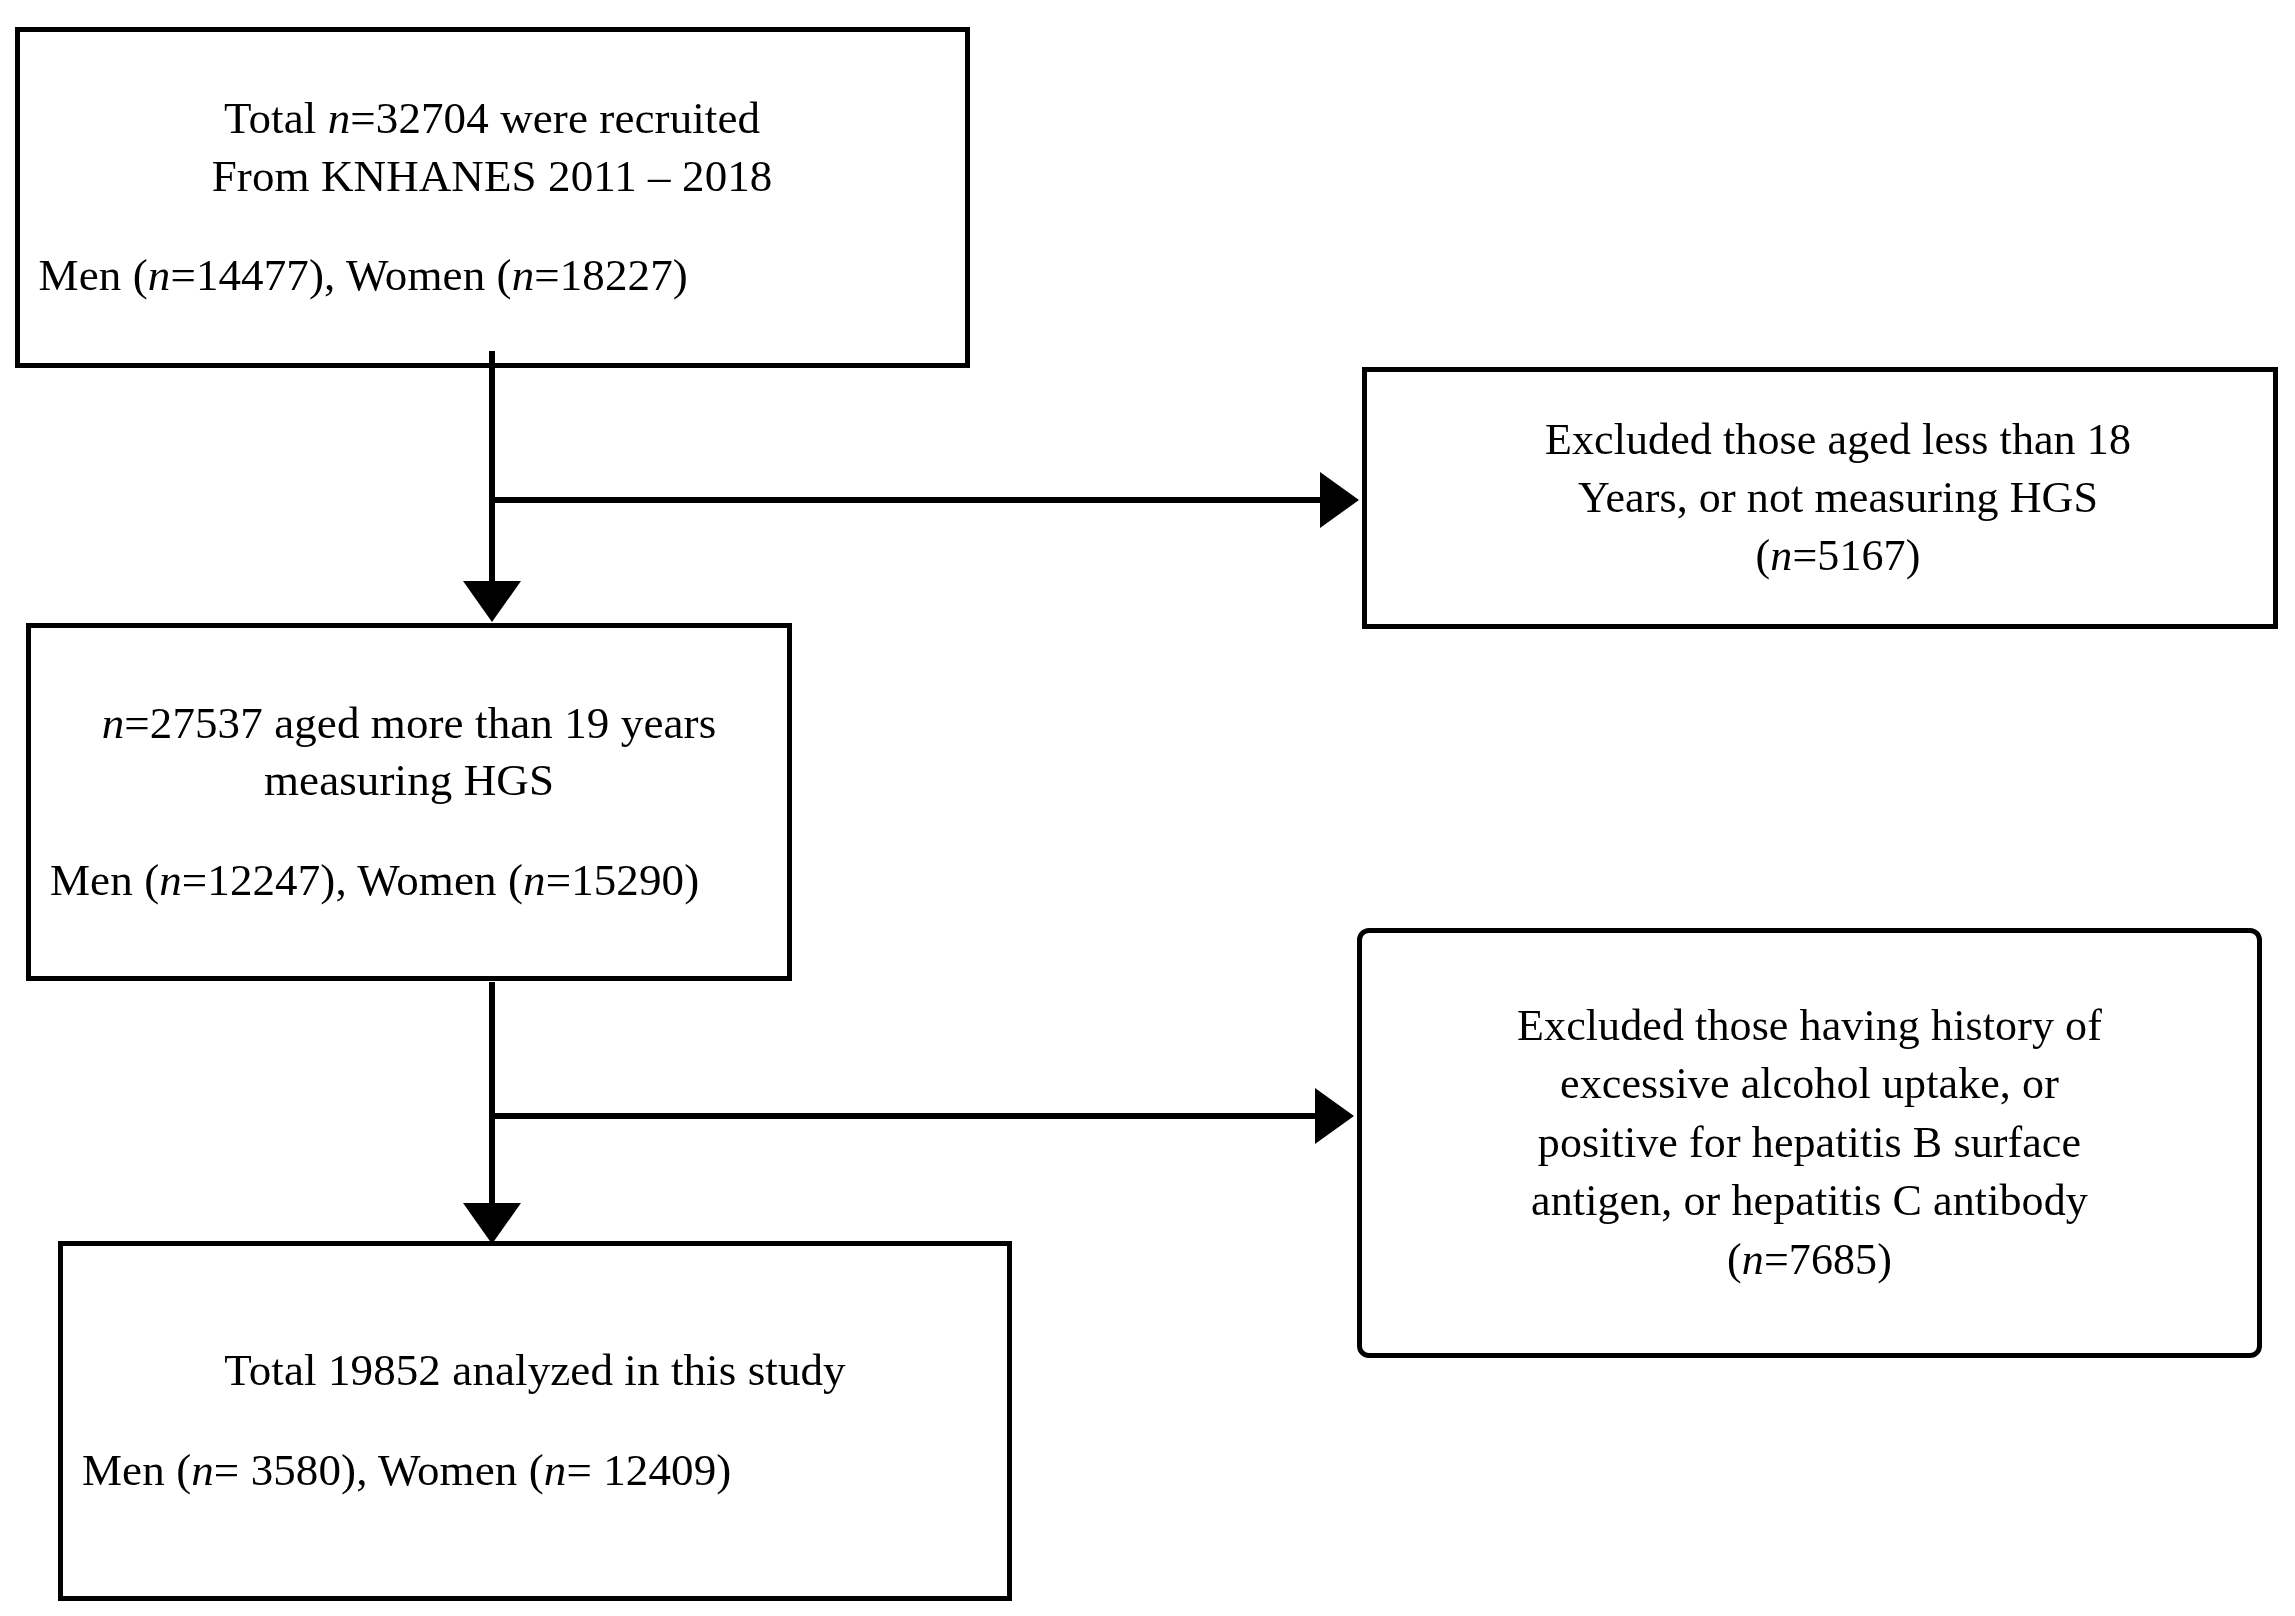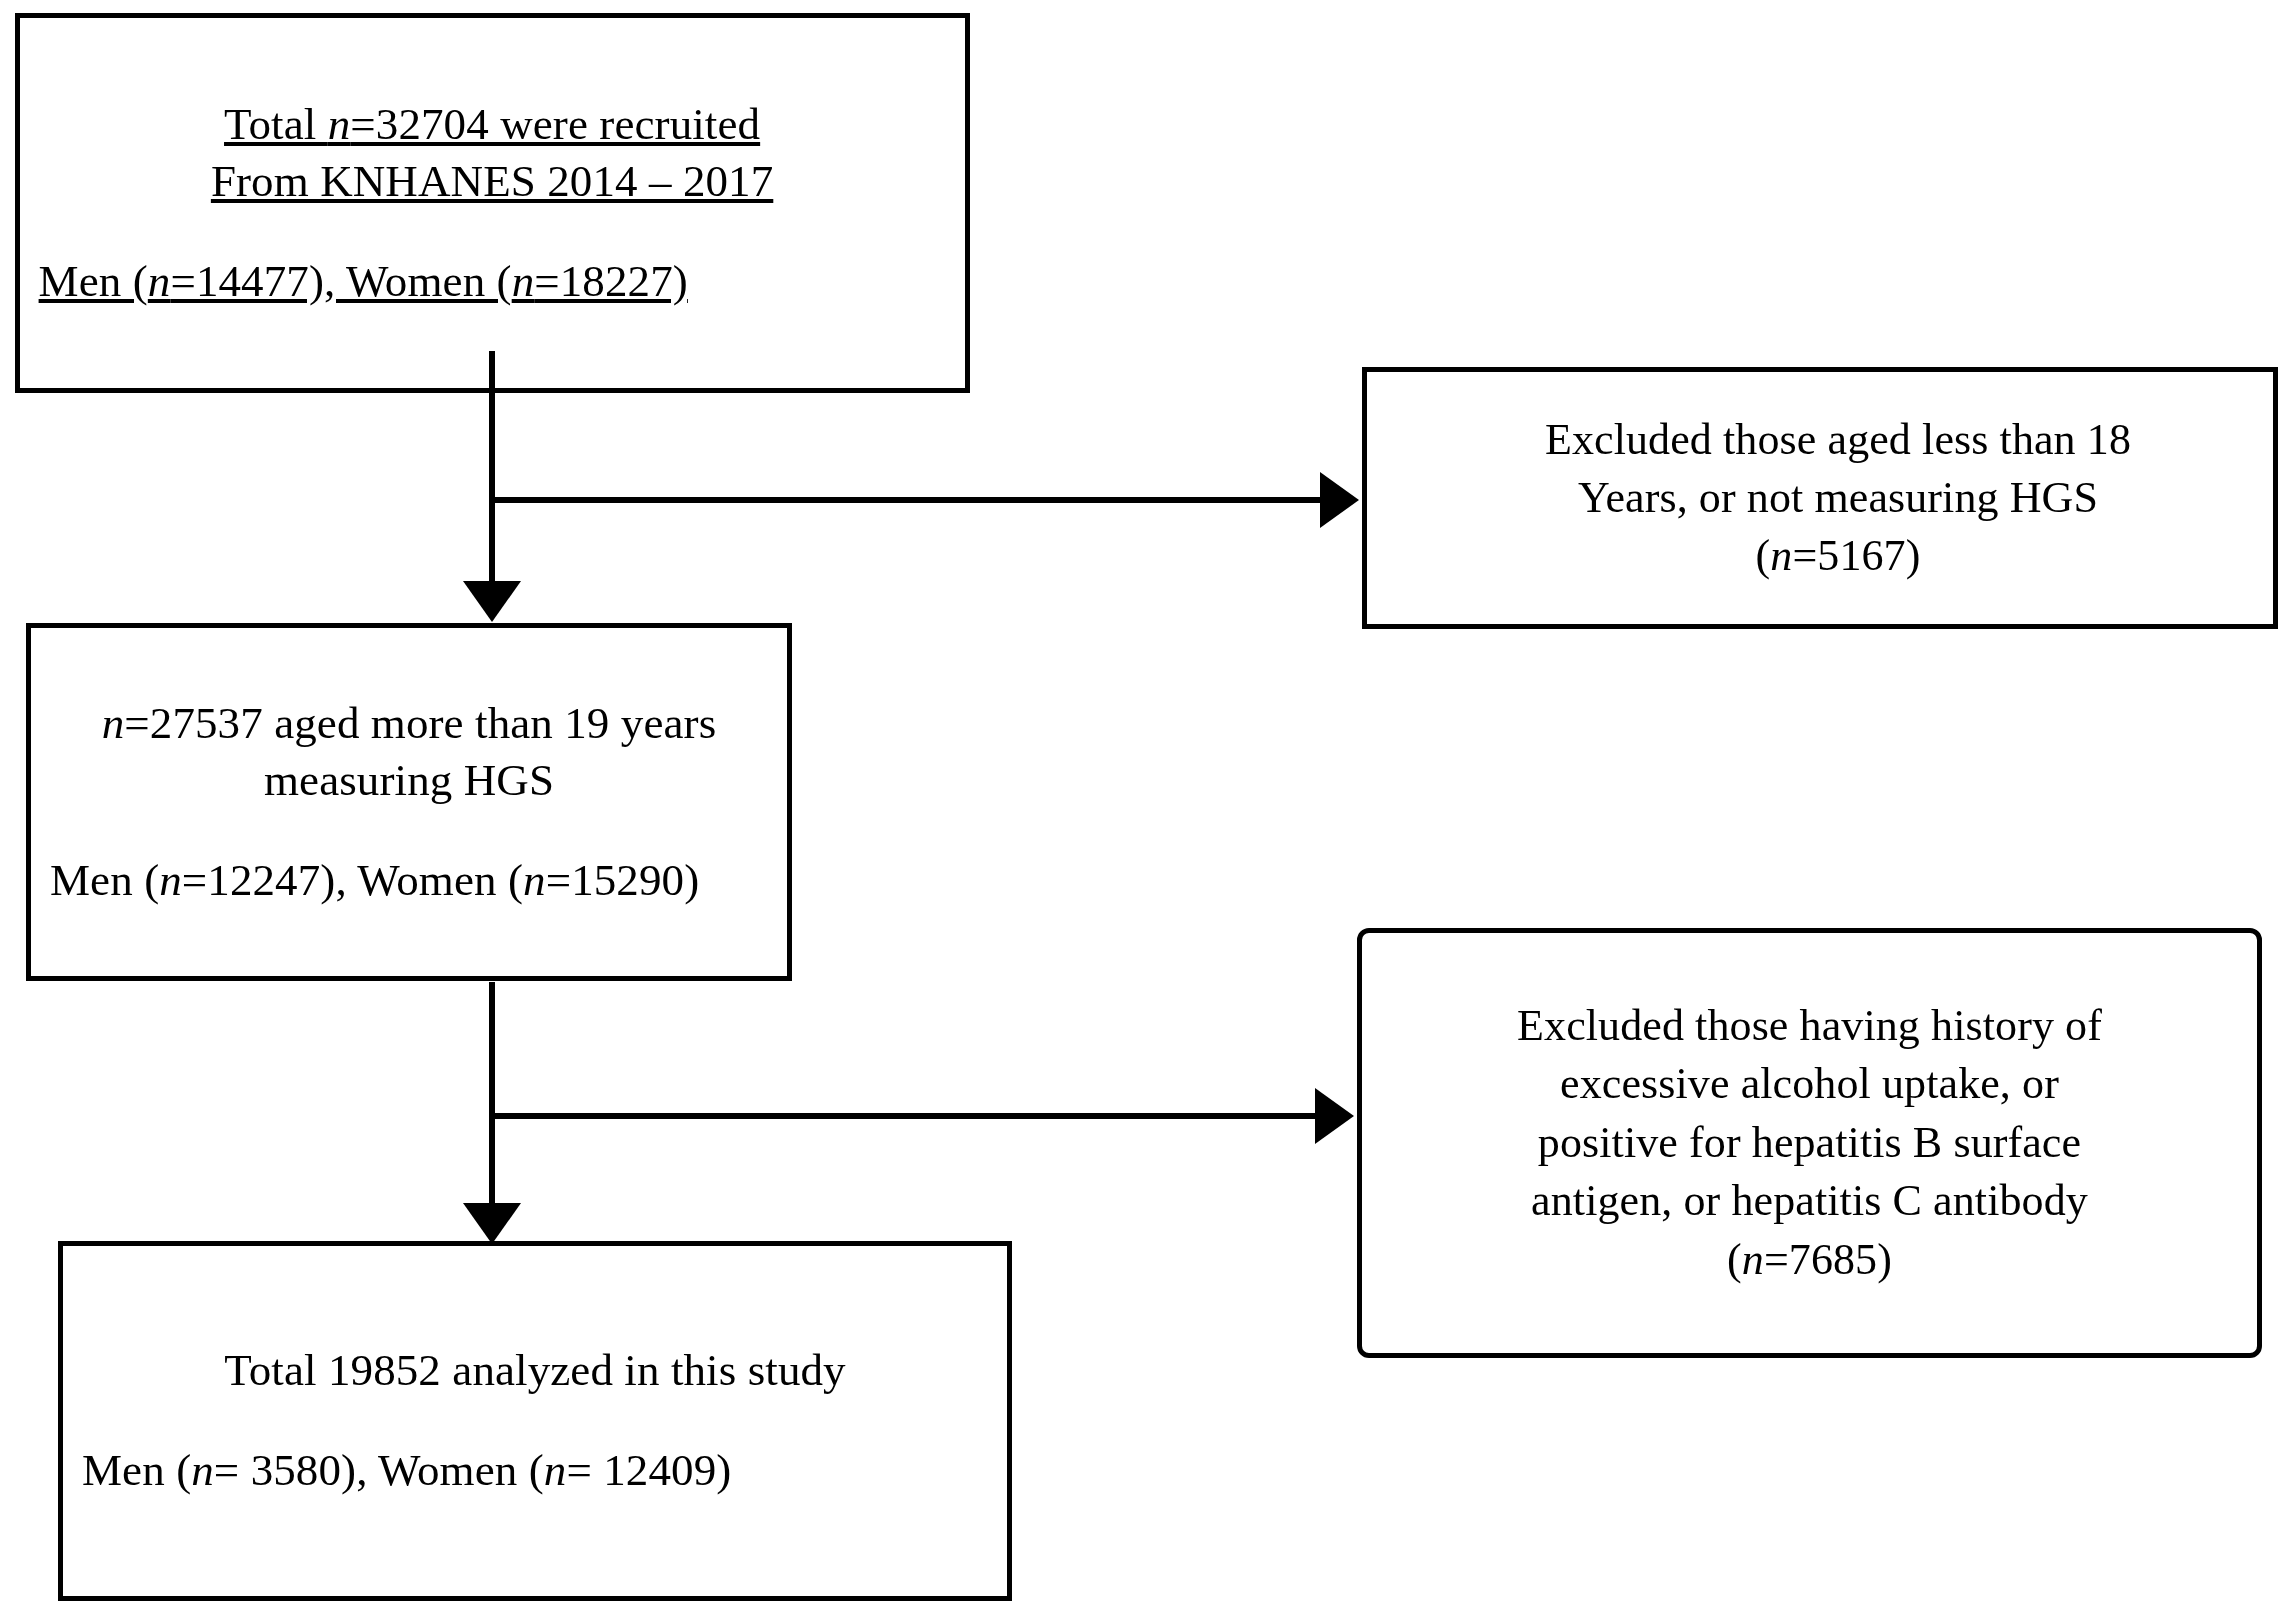--- a/index.html
+++ b/index.html
@@ -38,21 +38,21 @@
     line-height: 1.28;
     white-space: nowrap;
     letter-spacing: 0.1px;
   }
   .line.center { text-align: center; }
   .line.left   { text-align: left; }
   .line.spacer { height: 42px; }
   .nitalic { font-style: italic; }
 
   
-  #box-recruited   { left: 14.6px;   top: 13px;   width: 955px; height: 380px; text-decoration: underline; }
+  #box-recruited   { left: 14.6px;   top: 27px;   width: 955px; height: 341px; }
   #box-aged        { left: 26px;   top: 623px;  width: 766px; height: 358px; }
   #box-analyzed    { left: 26px;   top: 1241px; width: 954px; height: 360px; margin-left: 32px; }
   #box-excl-age    { left: 1362px; top: 367px;  width: 916px; height: 262px; padding-left: 36px; }
   #box-excl-liver  { left: 1357px; top: 928px; width: 905px; height: 430px; border-radius: 12px; }
 
   #box-excl-age .line   { font-size: 44px; line-height: 1.32; }
   #box-excl-liver .line { font-size: 44px; line-height: 1.33; }
 
   
   .vline {
@@ -96,21 +96,21 @@
   #conn2-harrow { left: 1315px; top: 1088px; }
 </style>
 </head>
 <body>
 
 <div id="canvas">
 
   <div class="box" id="box-recruited">
     <div class="lines">
       <div class="line center"><span>Total </span><span class="nitalic">n</span><span>=32704 were recruited</span></div>
-      <div class="line center">From KNHANES 2014 – 2017</div>
+      <div class="line center">From KNHANES 2011 – 2018</div>
       <div class="line spacer"></div>
       <div class="line left"><span>Men  (</span><span class="nitalic">n</span><span>=14477), Women (</span><span class="nitalic">n</span><span>=18227)</span></div>
     </div>
   </div>
 
   <div class="vline" id="conn1-vline"></div>
   <div class="arrow-down" id="conn1-arrow"></div>
   <div class="hline" id="conn1-hline"></div>
   <div class="arrow-right" id="conn1-harrow"></div>
 

